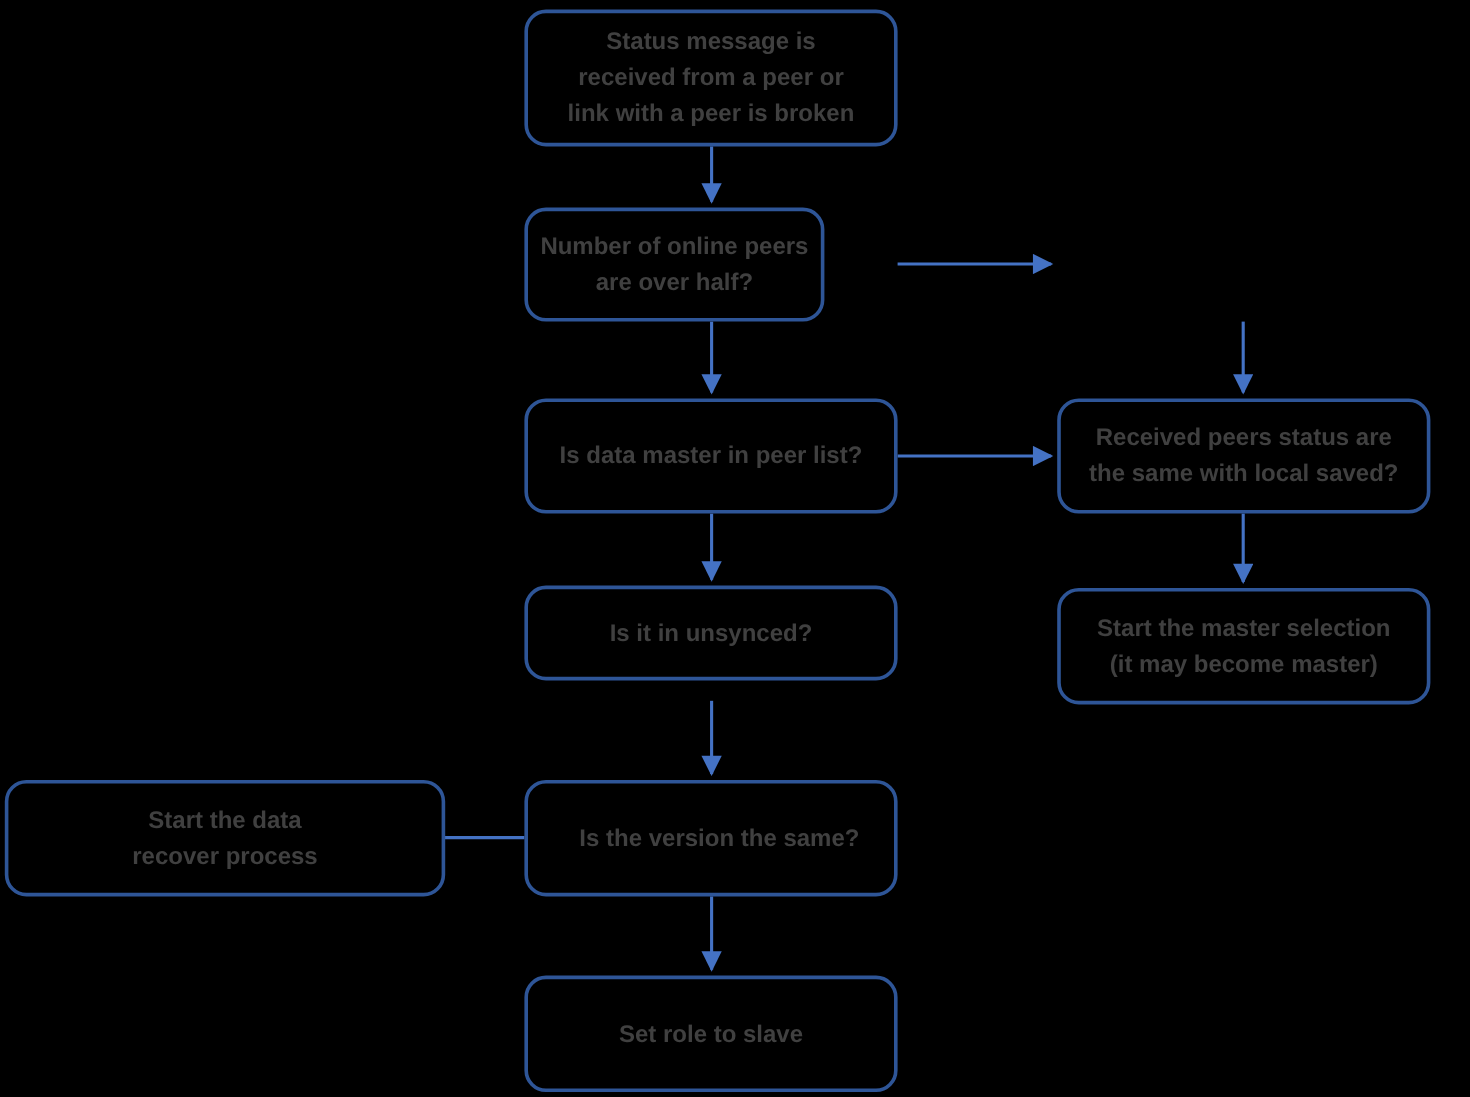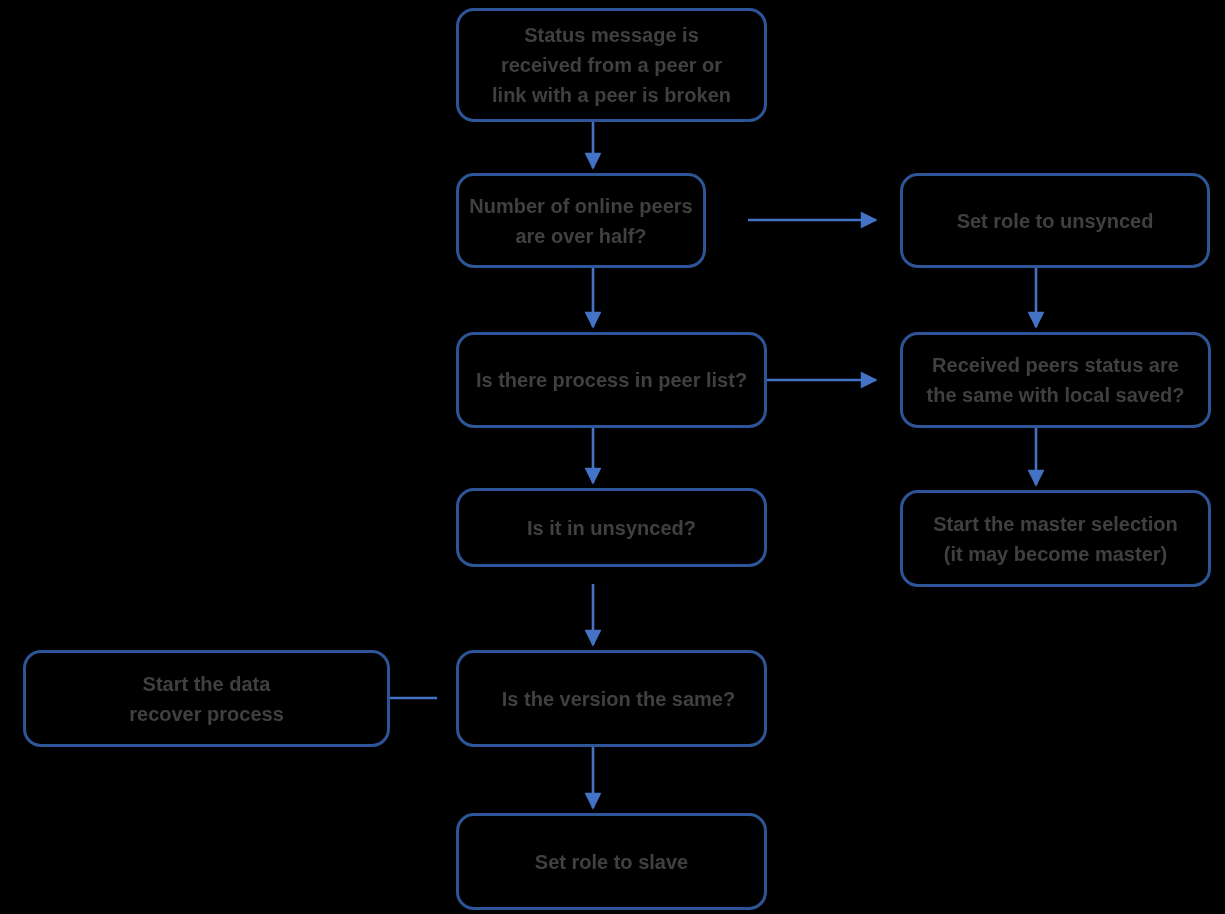--- a/index.html
+++ b/index.html
@@ -41,21 +41,20 @@
     display: flex;
     align-items: center;
     justify-content: center;
     text-align: center;
     color: var(--text);
     font-size: 20px;
     font-weight: bold;
     line-height: 30px;
     white-space: pre-line;
     padding: 4px 10px;
-    margin-left: 19px;
   }
 </style>
 </head>
 <body>
 
 <div class="canvas">
 
   <svg class="connector-layer" viewBox="0 0 1225 914" xmlns="http://www.w3.org/2000/svg">
     <defs>
       <marker id="ah" viewBox="0 0 10 10" refX="9" refY="5" markerWidth="7.5" markerHeight="6.5" orient="auto">
@@ -72,22 +71,21 @@
     <line x1="593" y1="584" x2="593" y2="645" marker-end="url(#ah)"></line>
     <line x1="437" y1="698" x2="320" y2="698" marker-end="url(#ah)"></line>
     <line x1="593" y1="747" x2="593" y2="808" marker-end="url(#ah)"></line>
   </svg>
 
   <div class="node" style="left:437px; top:8px;   width:311px; height:114px;">Status message is
 received from a peer or
 link with a peer is broken</div>
   <div class="node" style="left:437px; top:173px; width:250px; height:95px;">Number of online peers
 are over half?</div>
-  <div class="node" style="left:881px; top:173px; width:310px; height:95px;">Set role to unsynced</div>
-  <div class="node" style="left:437px; top:332px; width:311px; height:96px;">Is there process in peer list?</div>
+  <div class="node" style="left:437px; top:332px; width:311px; height:96px;">Is data master in peer list?</div>
   <div class="node" style="left:881px; top:332px; width:311px; height:96px;">Received peers status are
 the same with local saved?</div>
   <div class="node" style="left:437px; top:488px; width:311px; height:79px;">Is it in unsynced?</div>
   <div class="node" style="left:881px; top:490px; width:311px; height:97px;">Start the master selection
 (it may become master)</div>
   <div class="node" style="left:437px; top:650px; width:311px; height:97px;padding-left:24px;">Is the version the same?</div>
   <div class="node" style="left:4px;   top:650px; width:367px; height:97px;">Start the data
 recover process</div>
   <div class="node" style="left:437px; top:813px; width:311px; height:97px;">Set role to slave</div>
 

